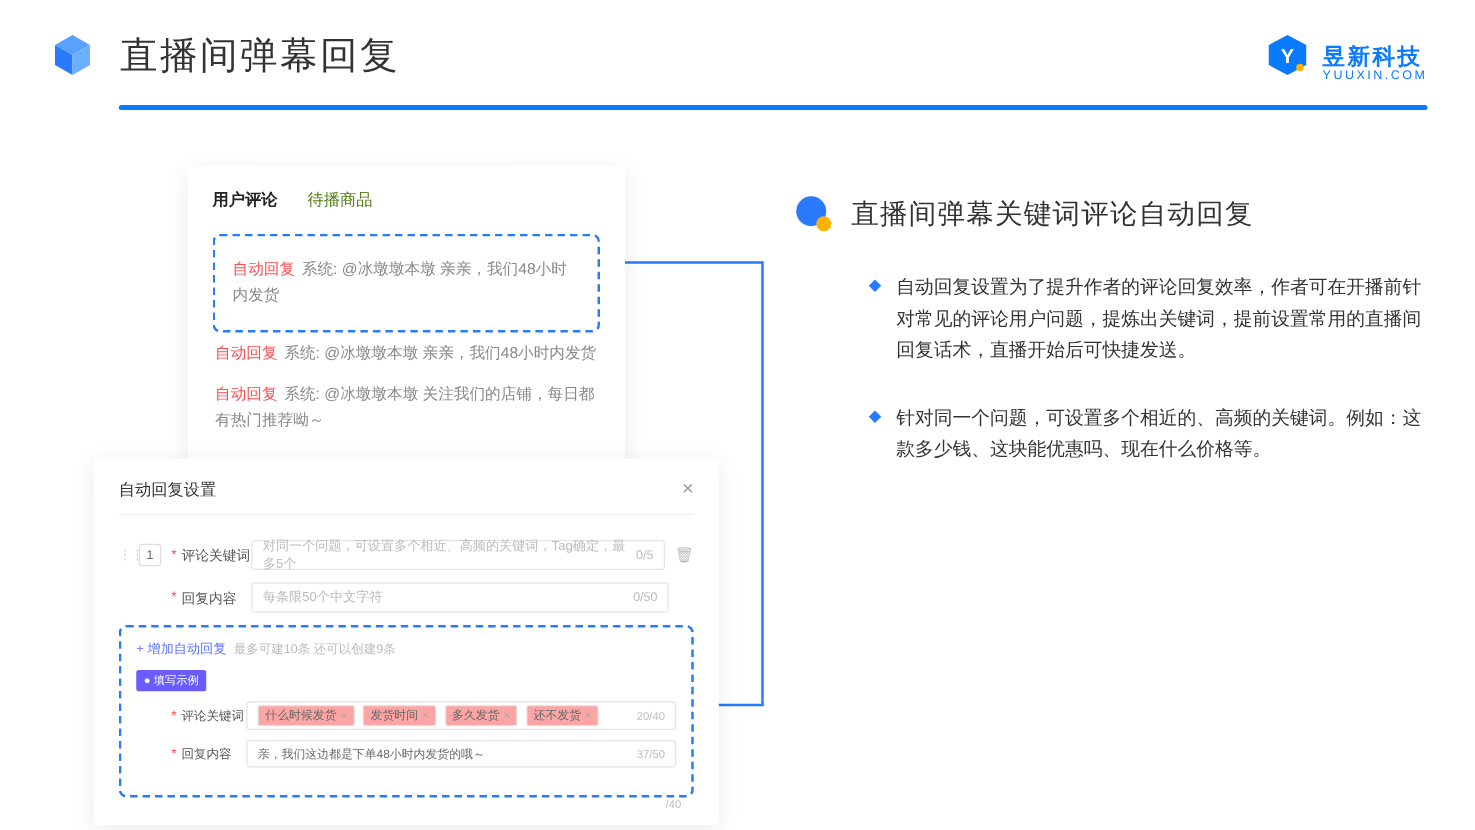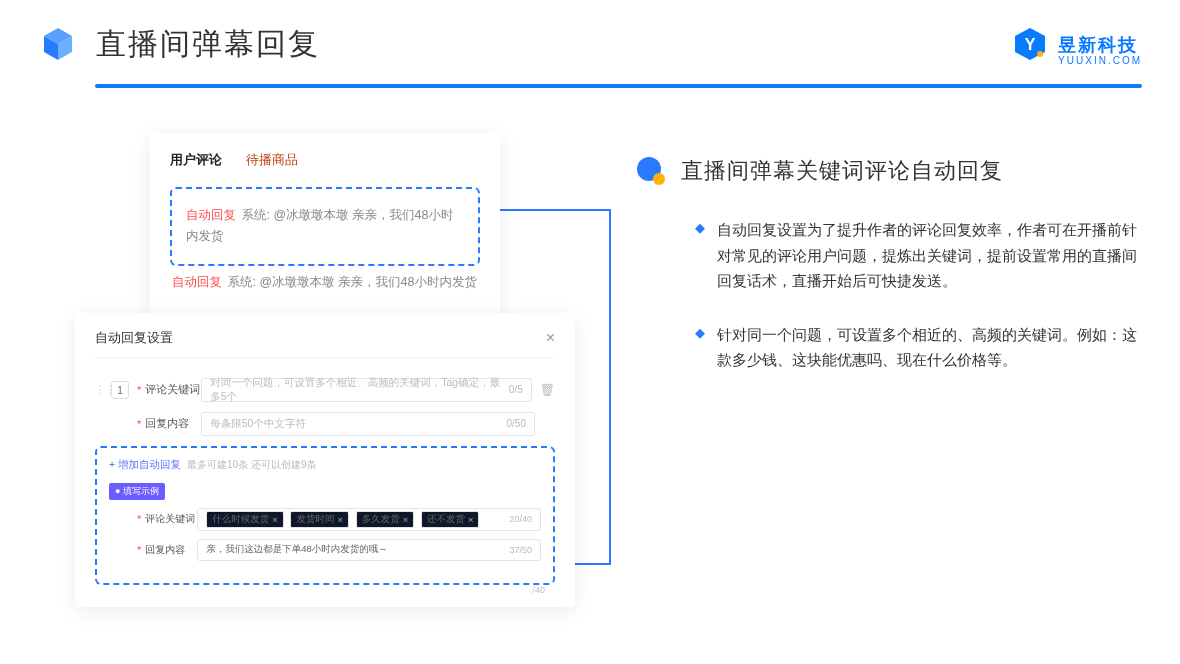--- a/index.html
+++ b/index.html
@@ -95,21 +95,21 @@
   padding: 18px 20px 20px 20px;
   position: relative;
 }
 .comment-tabs {
   display: flex;
   gap: 24px;
   padding-bottom: 12px;
 }
 .comment-tab {
   font-size: 13px;
-  color: #c2410c;
+  color: #4d7c0f;
 }
 .comment-tab.active {
   color: #222;
   font-weight: 700;
 }
 .highlight-box {
   border: 2px dashed #2a7aff;
   border-radius: 6px;
   padding: 10px 12px;
   margin-top: 6px;
@@ -249,21 +249,21 @@
 }
 .tag {
   display: inline-flex;
   align-items: center;
   border: 1px solid #e4e4e4;
   border-radius: 2px;
   padding: 1px 5px;
   margin-right: 4px;
   font-size: 9.5px;
   color: #666;
-  background: #0f172a;
+  background: #fca5a5;
 }
 .tag::after {
   content: "×";
   margin-left: 3px;
   color: #aaa;
 }
 .ex-row {
   display: flex;
   align-items: center;
   margin-bottom: 8px;
@@ -397,20 +397,24 @@
       </div>
       <div class="highlight-box">
         <div class="comment-line">
           <span class="auto-tag">自动回复</span>
           <span class="sys">系统: @冰墩墩本墩 亲亲，我们48小时内发货</span>
         </div>
       </div>
       <div class="comment-line">
         <span class="auto-tag">自动回复</span>
         <span class="sys">系统: @冰墩墩本墩 亲亲，我们48小时内发货</span>
+      </div>
+      <div class="comment-line">
+        <span class="auto-tag">自动回复</span>
+        <span class="sys">系统: @冰墩墩本墩 关注我们的店铺，每日都有热门推荐呦～</span>
       </div>
     </div>
 
     <div class="settings-card">
       <div class="settings-header">
         <span class="settings-title">自动回复设置</span>
         <span class="close-x">×</span>
       </div>
       <div class="settings-body">
 

